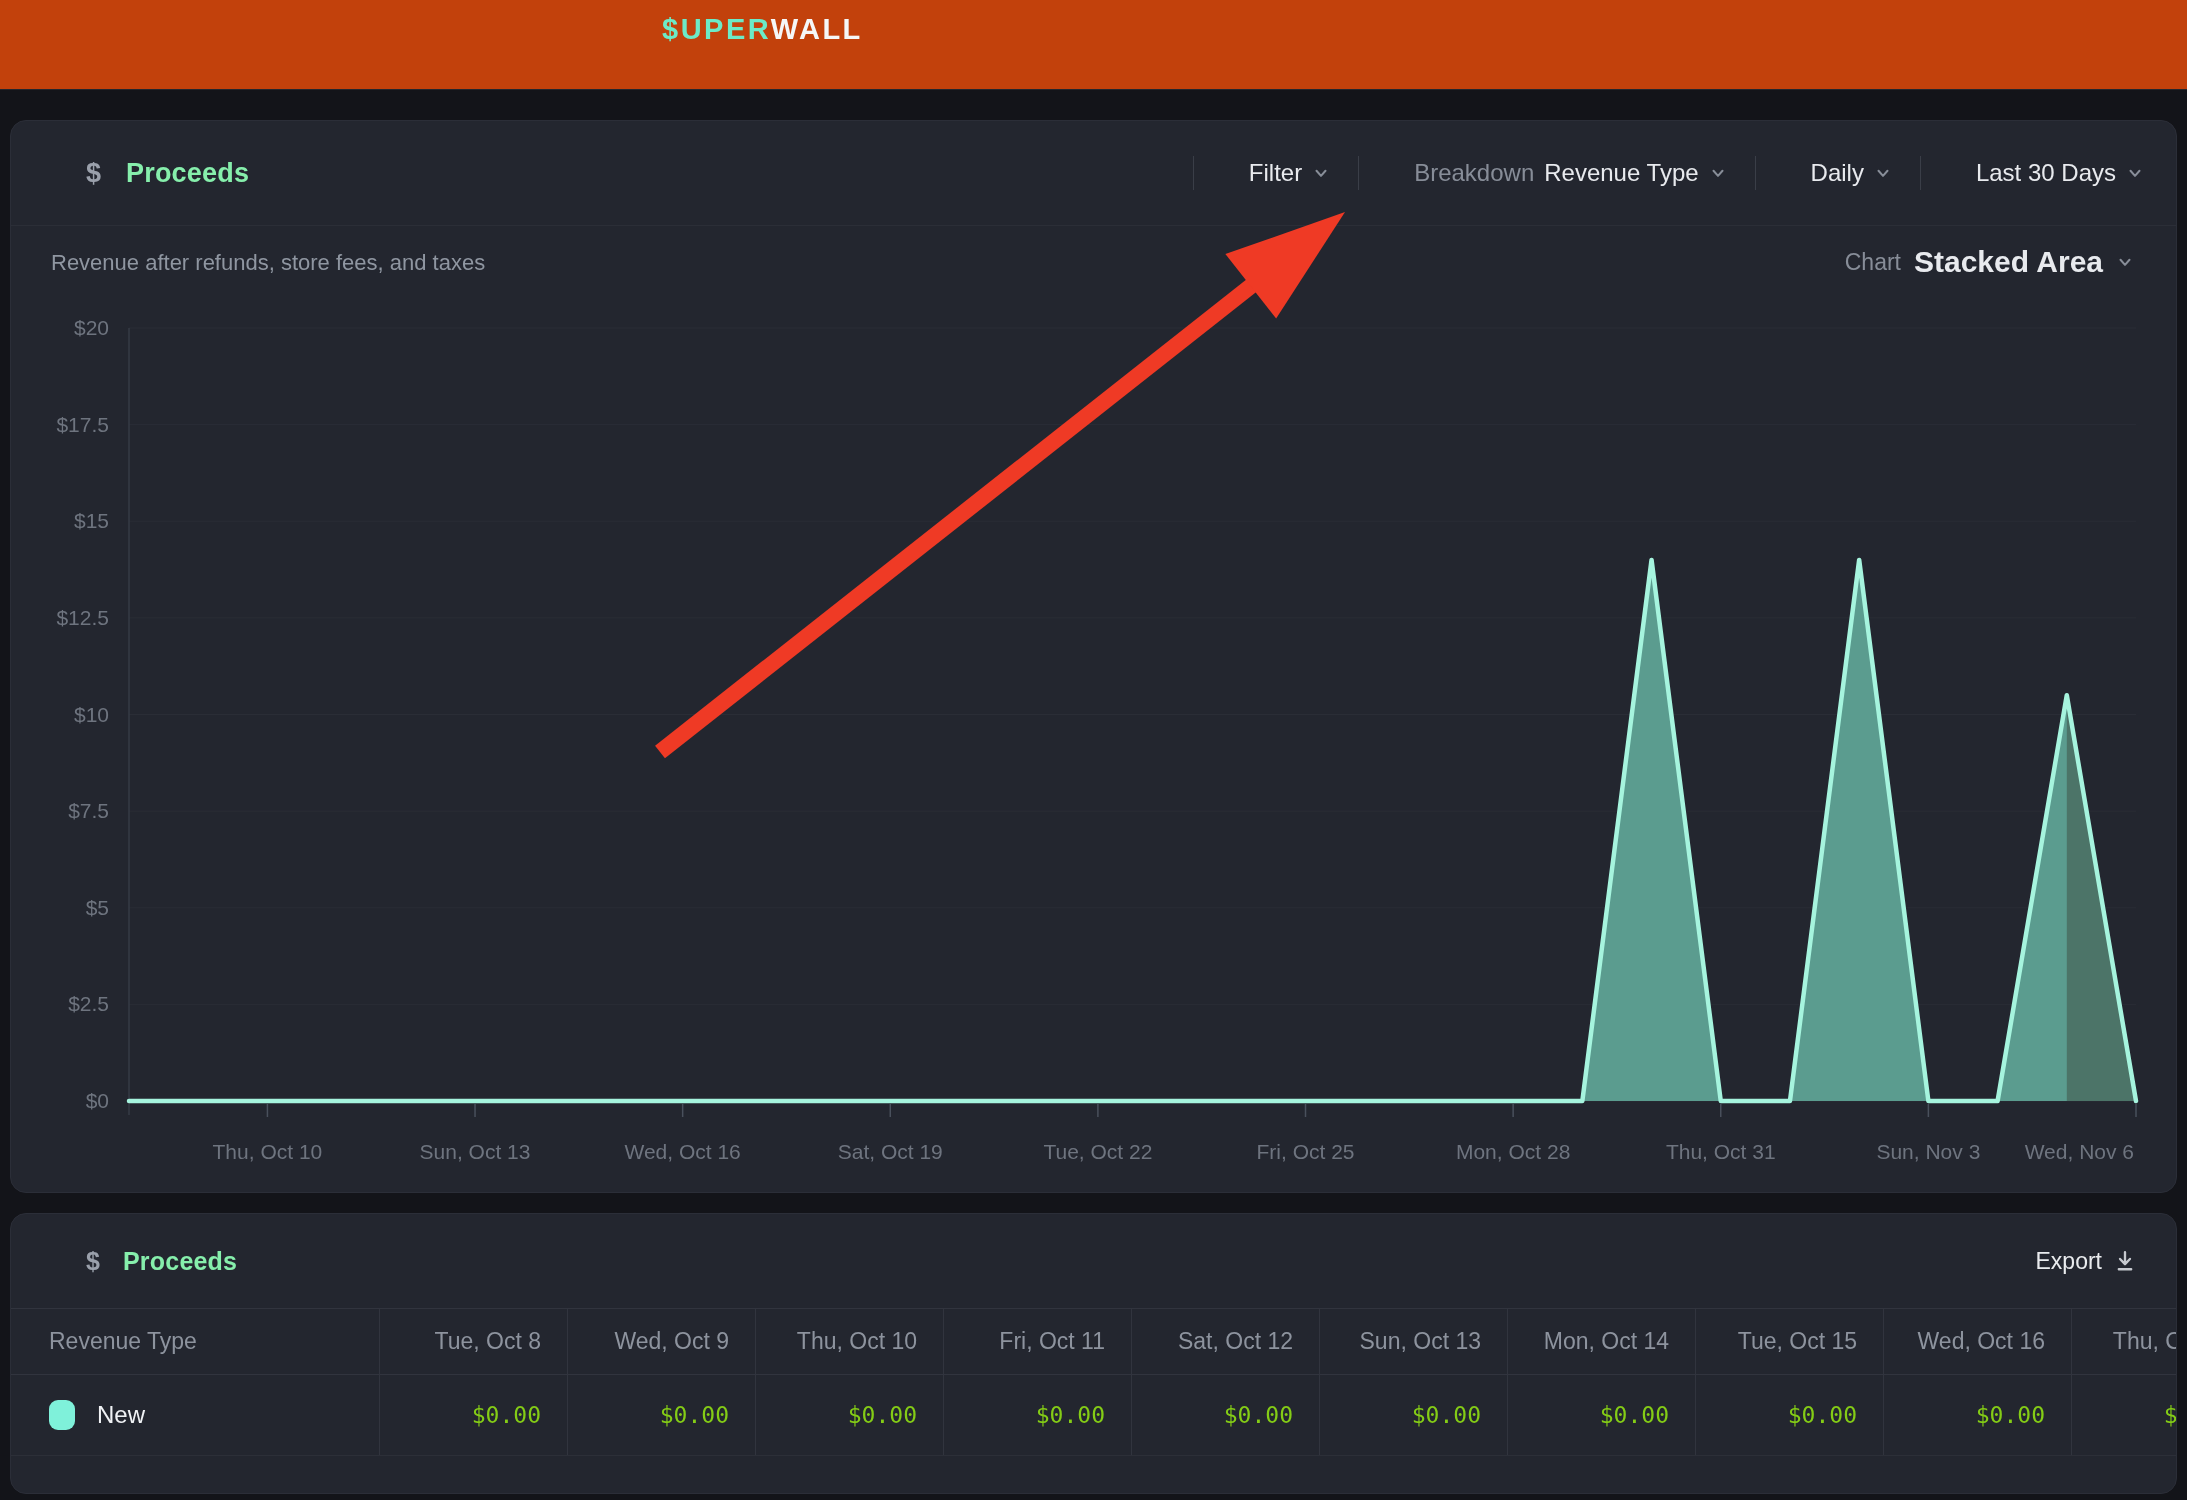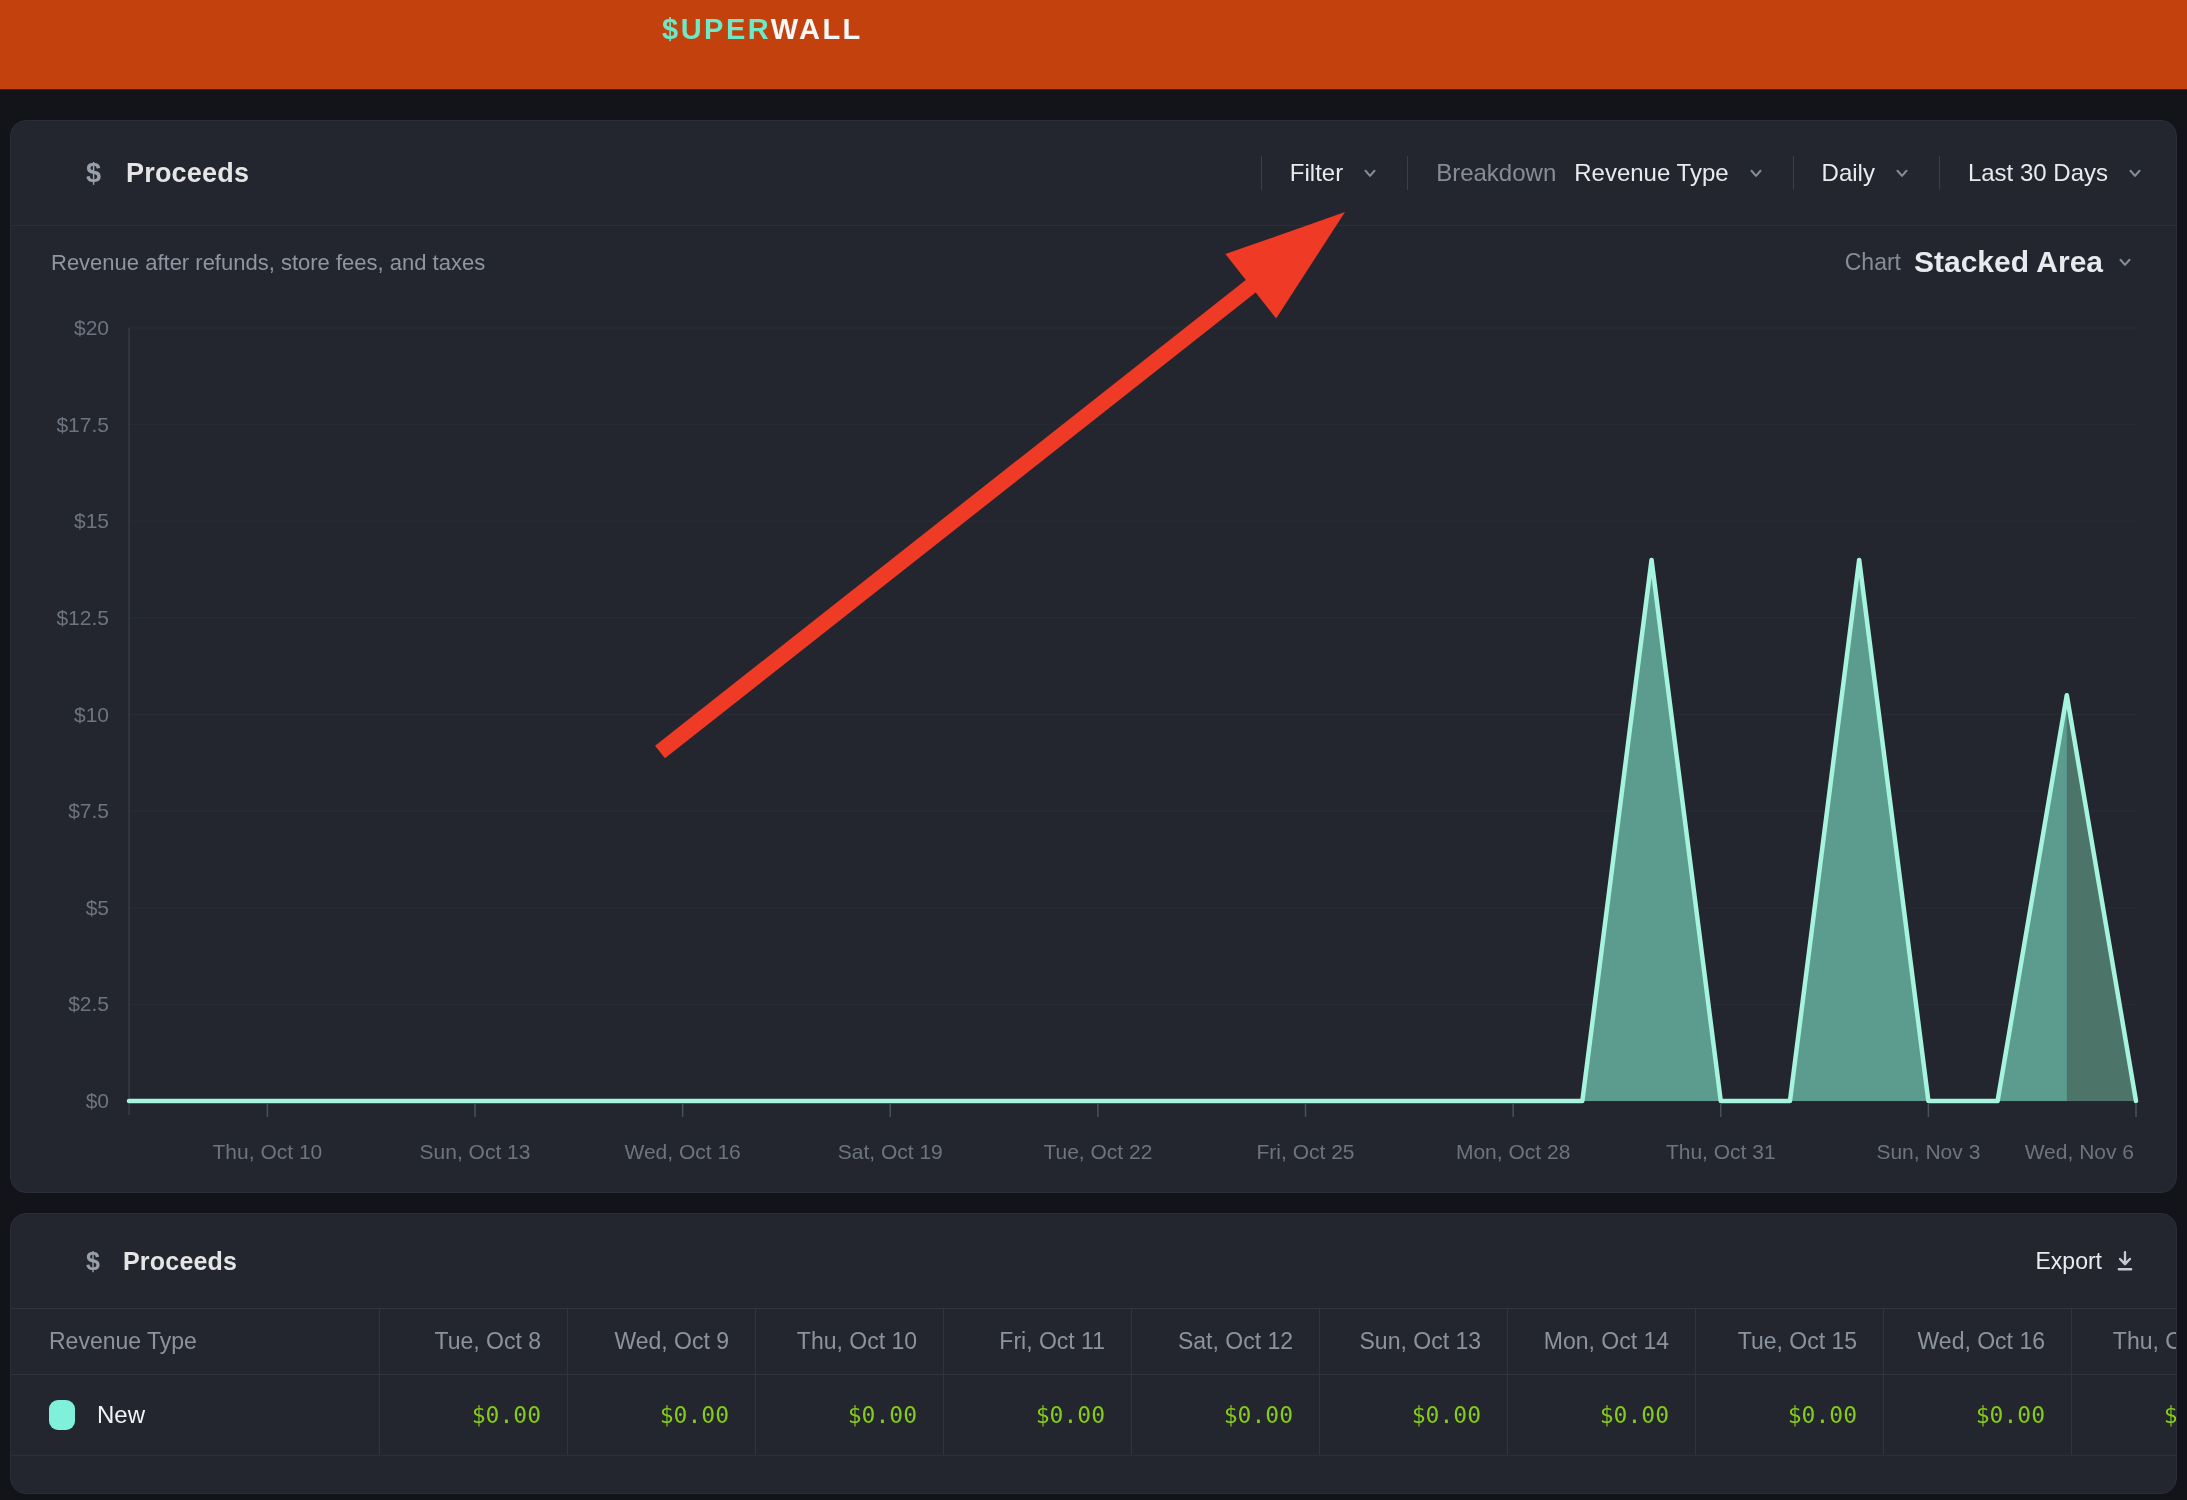--- a/index.html
+++ b/index.html
@@ -17,28 +17,28 @@
   
   .card { position:absolute; left:10px; width:2167px; background:#23262f;
           border:1px solid #2b2e38; border-radius:16px; overflow:hidden; }
   #chart-card { top:120px; height:1073px; }
   #table-card { top:1213px; height:281px; }
 
   .card-header { position:absolute; left:0; top:0; width:100%; height:104px; }
   .dollar-ic { position:absolute; left:75px; top:50%; transform:translateY(-50%);
                color:#9aa0ab; font-size:27px; font-weight:600; }
   .card-title { position:absolute; left:115px; top:50%; transform:translateY(-50%);
-                color:#e5e5e5; font-size:27px; font-weight:700; letter-spacing:.2px; }
+                color:#86efac; font-size:27px; font-weight:700; letter-spacing:.2px; }
   #chart-card .header-divider { position:absolute; left:0; top:104px; width:100%;
                 height:1px; background:#2b2e37; }
 
   
   .controls { position:absolute; right:32px; top:0; height:104px;
               display:flex; align-items:center; gap:28px; }
-  .ctl { display:flex; align-items:center; gap:18px; cursor:pointer; }
+  .ctl { display:flex; align-items:center; gap:10px; cursor:pointer;margin-left:27px; }
   .ctl-label { color:#e8eaee; font-size:24px; font-weight:500; }
   .ctl-dim   { color:#878d98; font-size:24px; font-weight:500; }
   .vsep { width:1px; height:34px; background:#3a3e48; }
   .chev { width:18px; height:18px; flex:0 0 auto; }
 
   
   .subtitle { position:absolute; left:40px; top:129px; color:#8f96a1; font-size:22px; }
   .chart-type { position:absolute; right:42px; top:124px; display:flex;
                 align-items:center; gap:13px; cursor:pointer; }
   .chart-type .val { color:#e8eaee; font-size:30px; font-weight:700; }

